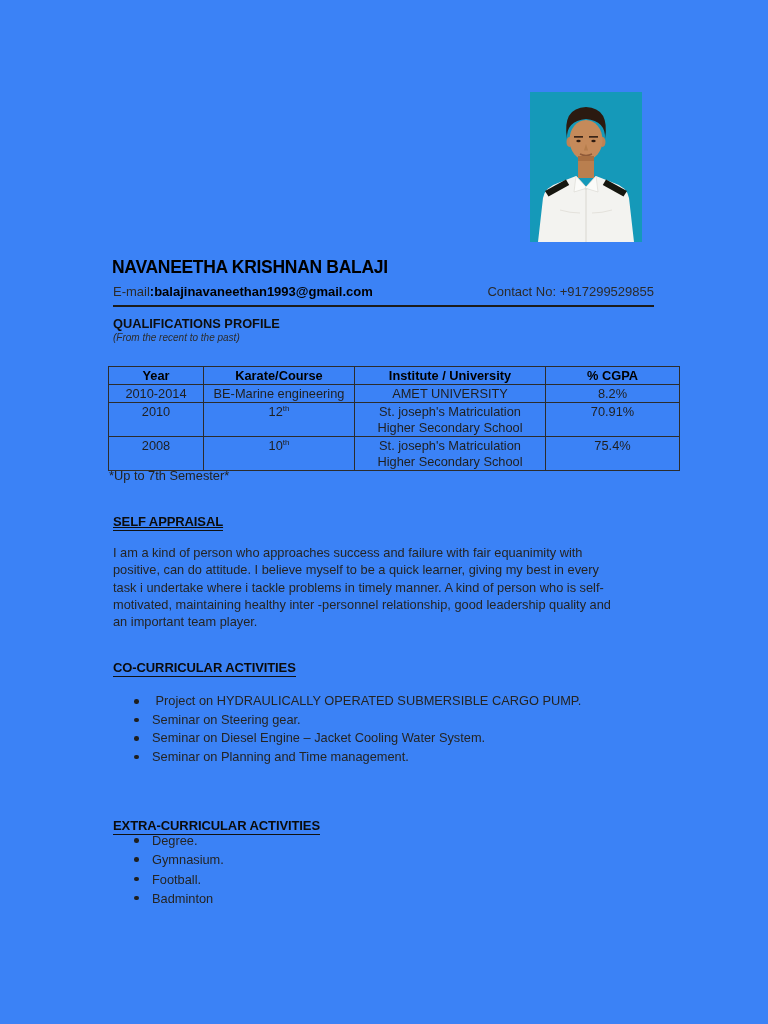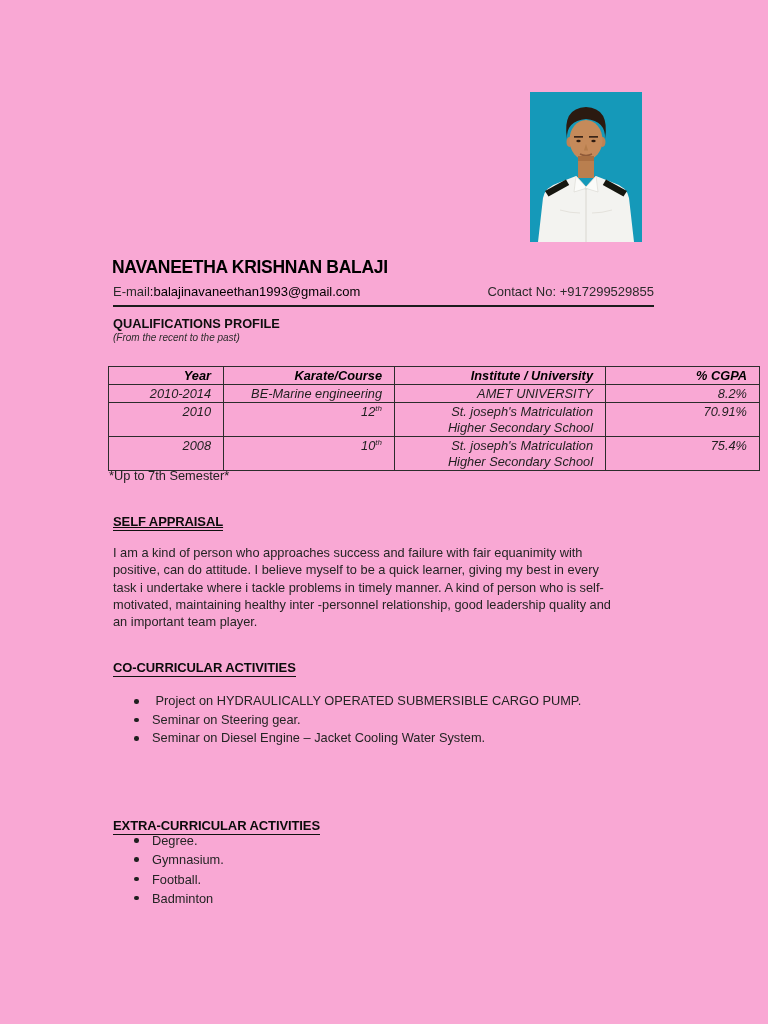--- a/index.html
+++ b/index.html
@@ -1,39 +1,39 @@
 <!DOCTYPE html>
 <html><head>
 <meta charset="utf-8">
 <style>
   html, body { margin:0; padding:0; background:#ffffff; }
   .page {
-    position:relative; width:768px; height:1024px; background:#f9a8d4;
+    position:relative; width:768px; height:1024px; background:#3b82f6;
     font-family:"Liberation Sans","DejaVu Sans",sans-serif; color:#262626;
     overflow:hidden;
   }
   .photo { position:absolute; left:530px; top:92px; width:112px; height:150px; }
   .name {
     position:absolute; left:112px; top:257px; margin:0;
     font-size:17.5px; font-weight:bold; letter-spacing:-0.3px; color:#000;
   }
   .contact-row {
     position:absolute; left:113px; top:284px; width:541px;
     display:flex; justify-content:space-between; font-size:13px; color:#2b2b2b;
   }
-  .email-bold { font-weight:normal; color:#000;text-align:center; }
+  .email-bold { font-weight:bold; color:#000;text-align:center; }
   .divider { position:absolute; left:113px; top:305px; width:541px; height:0; border-top:2px solid #1c1c1c; }
   .qual-title { position:absolute; left:113px; top:316px; font-size:12.8px; font-weight:bold; color:#0e0e0e; }
   .qual-sub { position:absolute; left:113px; top:332px; font-size:10px; font-style:italic; color:#2b2b2b; }
   table.qual-table {
     position:absolute; left:108px; top:366px; border-collapse:collapse;
     font-size:12.8px; color:#1f1f1f; table-layout:fixed;
   }
   .qual-table th, .qual-table td {
-    border:1px solid #2c2c2c; text-align:right; padding:0 12px; line-height:16px;font-style:italic;
+    border:1px solid #2c2c2c; text-align:center; padding:0 2px; line-height:16px;
   }
   .qual-table th { height:17px; font-weight:bold; color:#000; vertical-align:middle; }
   .qual-table td { vertical-align:top; padding-top:1px;margin-top:34px; }
   .col-year { width:90px; } .col-degree { width:146px; } .col-inst { width:186px; } .col-cgpa { width:129px; }
   .qual-table td.cell-institute { white-space:pre-line; }
   .qual-table sup { font-size:8px; line-height:0; }
   .footnote { position:absolute; left:109px; top:468px; font-size:12.8px; color:#222; }
   .sec-title {
     position:absolute; left:113px; font-size:13px; font-weight:bold; color:#0b0b0b;
     border-bottom:1.6px solid #111; padding-bottom:1px; letter-spacing:-0.1px;
@@ -138,20 +138,21 @@
 positive, can do attitude. I believe myself to be a quick learner, giving my best in every
 task i undertake where i tackle problems in timely manner. A kind of person who is self-
 motivated, maintaining healthy inter -personnel relationship, good leadership quality and
 an important team player.</p>
 
   <div class="sec-title co-title">CO-CURRICULAR ACTIVITIES</div>
   <ul class="bullets co-list" id="co-list">
       <li> Project on HYDRAULICALLY OPERATED SUBMERSIBLE CARGO PUMP.</li>
       <li>Seminar on Steering gear.</li>
       <li>Seminar on Diesel Engine – Jacket Cooling Water System.</li>
+      <li>Seminar on Planning and Time management.</li>
     </ul>
 
   <div class="sec-title extra-title">EXTRA-CURRICULAR ACTIVITIES</div>
   <ul class="bullets extra-list" id="extra-list">
       <li>Degree.</li>
       <li>Gymnasium.</li>
       <li>Football.</li>
       <li>Badminton</li>
     </ul>
 

